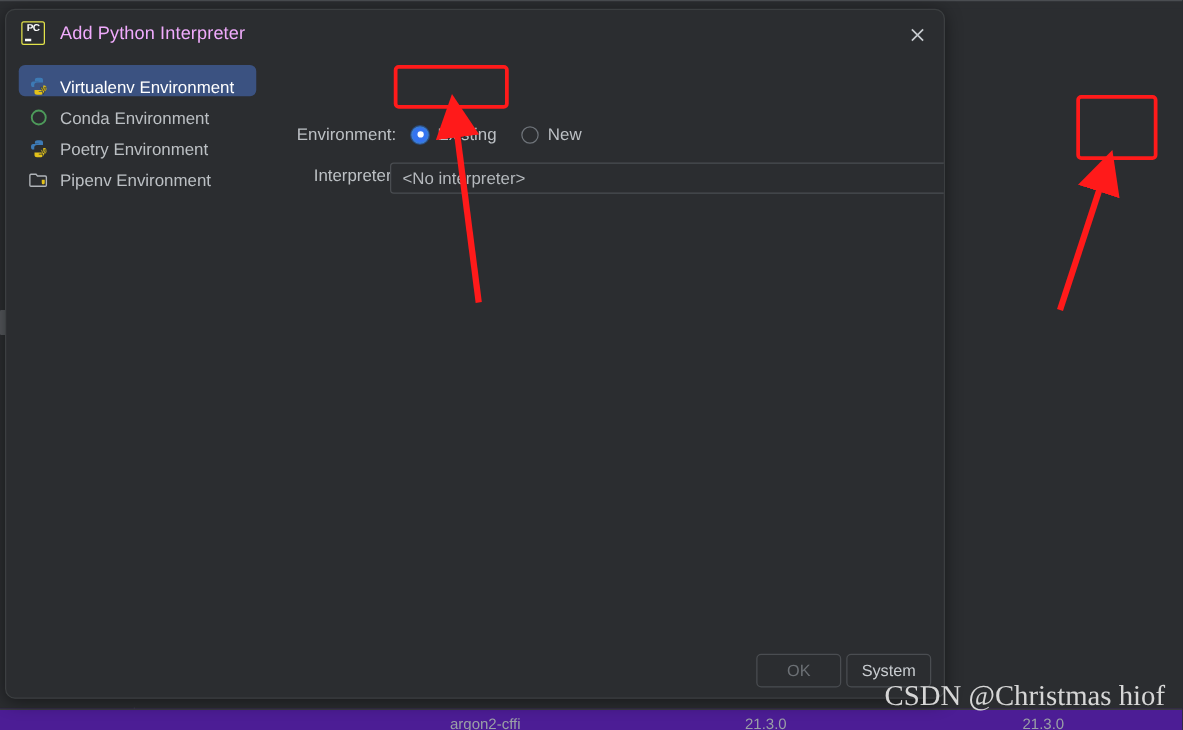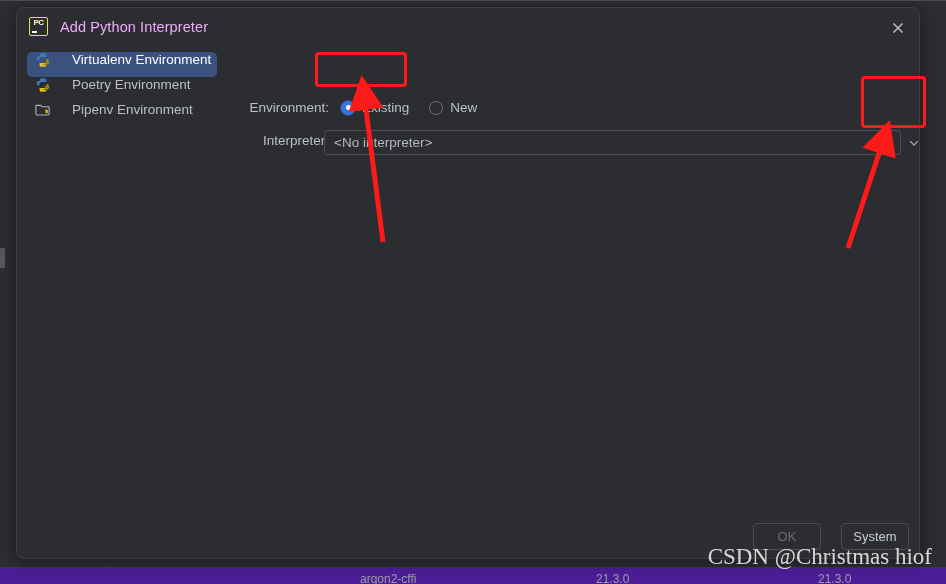--- a/index.html
+++ b/index.html
@@ -49,23 +49,23 @@
     position: absolute;
     left: 0; bottom: 0;
     width: 107px; height: 18px;
     background: #2b2d30;
     border-right: 1px solid #393b40;
   }
 
   
   #dialog {
     position: absolute;
-    left: 16px;
+    left: 4px;
     top: 7px;
-    width: 904px;
+    width: 752px;
     height: 552px;
     background: #2b2d30;
     border: 1px solid #3c3f41;
     border-radius: 8px;
     box-sizing: border-box;
     box-shadow: 0 2px 14px rgba(0,0,0,0.45);
     overflow: hidden;
   }
 
   
@@ -126,28 +126,27 @@
   #sidebar {
     position: absolute;
     left: 0; top: 0;
     width: 205px;
     height: 515px;
     padding-top: 7px;
     box-sizing: border-box;
   }
   .sidebar-item {
     display: flex;
-    align-items: flex-start;
+    align-items: flex-end;
     height: 25px;
     margin: 0 5px 0 10px;
     padding-left: 8px;
     border-radius: 5px;
     cursor: pointer;
     box-sizing: border-box;
-    gap: 12px;
   }
   .sidebar-item.selected {
     background: #3b5281;
   }
   .sidebar-item .s-icon {
     width: 16px; height: 16px;
     flex: 0 0 auto;
     margin-right: 9px;
     position: relative;
   }
@@ -265,21 +264,21 @@
     line-height: 8px;
     padding-bottom: 5px;
   }
 
   
   #button-bar {
     position: absolute;
     right: 10px;
     bottom: 10px;
     display: flex;
-    gap: 20px;
+    gap: 4px;
     margin-top: 41px;
   }
   .dlg-button {
     width: 68px; height: 27px;
     border: 1px solid #4a4d51;
     border-radius: 4px;
     background: #2b2d30;
     box-sizing: border-box;
     display: flex;
     align-items: center;
@@ -371,20 +370,28 @@
         <span class="s-icon">
           <svg width="16" height="16" viewBox="0 0 16 16">
             <path d="M7 1.2h2.4c1.2 0 2 .7 2 1.8v2H6.6c-1.3 0-2.2.8-2.2 2v1.6h-1c-1 0-1.6-.8-1.6-2.1 0-1.5.5-2.4 1.7-2.4H8V4H4.9V3c0-1.1.8-1.8 2.1-1.8z" fill="#3d7ab5"></path>
             <path d="M9 14.8H6.6c-1.2 0-2-.7-2-1.8v-2h4.8c1.3 0 2.2-.8 2.2-2V7.4h1c1 0 1.6.8 1.6 2.1 0 1.5-.5 2.4-1.7 2.4H8v.6h3.1v1c0 1.1-.8 1.3-2.1 1.3z" fill="#e3c11a"></path>
             <path d="M9.5 8.8l2.2 5.6 2.2-5.6h-1.3l-.9 2.6-.9-2.6z" fill="#e3c11a" stroke="#1f2a35" stroke-width="0.5"></path>
           </svg>
         </span>
         <span class="s-label">Virtualenv Environment</span>
       </div>
 
+      <div class="sidebar-item">
+        <span class="s-icon">
+          <svg width="16" height="16" viewBox="0 0 16 16">
+            <circle cx="8" cy="8" r="5.6" fill="none" stroke="#4d9a5a" stroke-width="1.5"></circle>
+          </svg>
+        </span>
+        <span class="s-label">Conda Environment</span>
+      </div>
 
 
       <div class="sidebar-item">
         <span class="s-icon">
           <svg width="16" height="16" viewBox="0 0 16 16">
             <path d="M7 1.2h2.4c1.2 0 2 .7 2 1.8v2H6.6c-1.3 0-2.2.8-2.2 2v1.6h-1c-1 0-1.6-.8-1.6-2.1 0-1.5.5-2.4 1.7-2.4H8V4H4.9V3c0-1.1.8-1.8 2.1-1.8z" fill="#3d7ab5"></path>
             <path d="M9 14.8H6.6c-1.2 0-2-.7-2-1.8v-2h4.8c1.3 0 2.2-.8 2.2-2V7.4h1c1 0 1.6.8 1.6 2.1 0 1.5-.5 2.4-1.7 2.4H8v.6h3.1v1c0 1.1-.8 1.3-2.1 1.3z" fill="#e3c11a"></path>
             <path d="M9.5 8.8l2.2 5.6 2.2-5.6h-1.3l-.9 2.6-.9-2.6z" fill="#e3c11a" stroke="#1f2a35" stroke-width="0.5"></path>
           </svg>
         </span>

